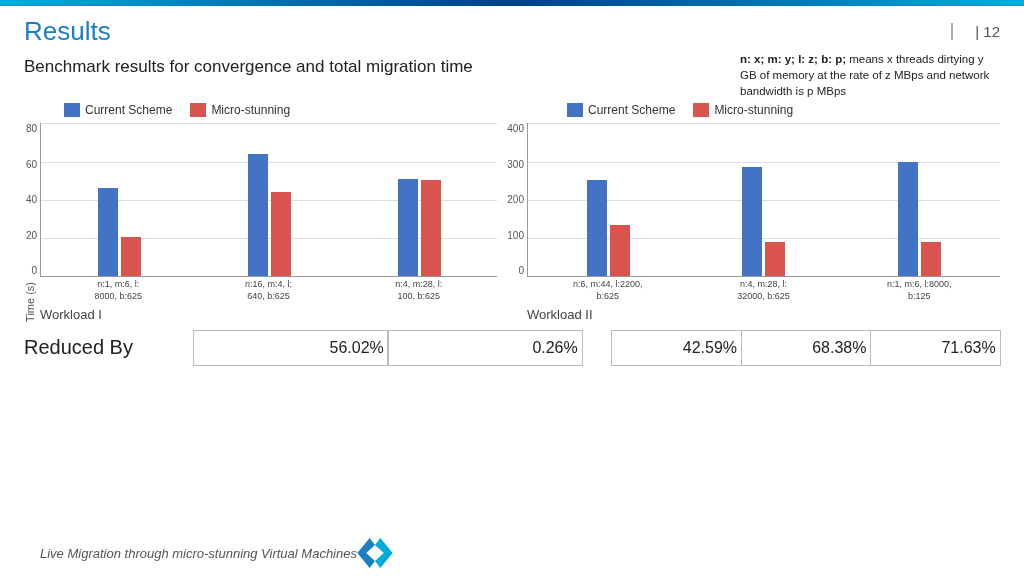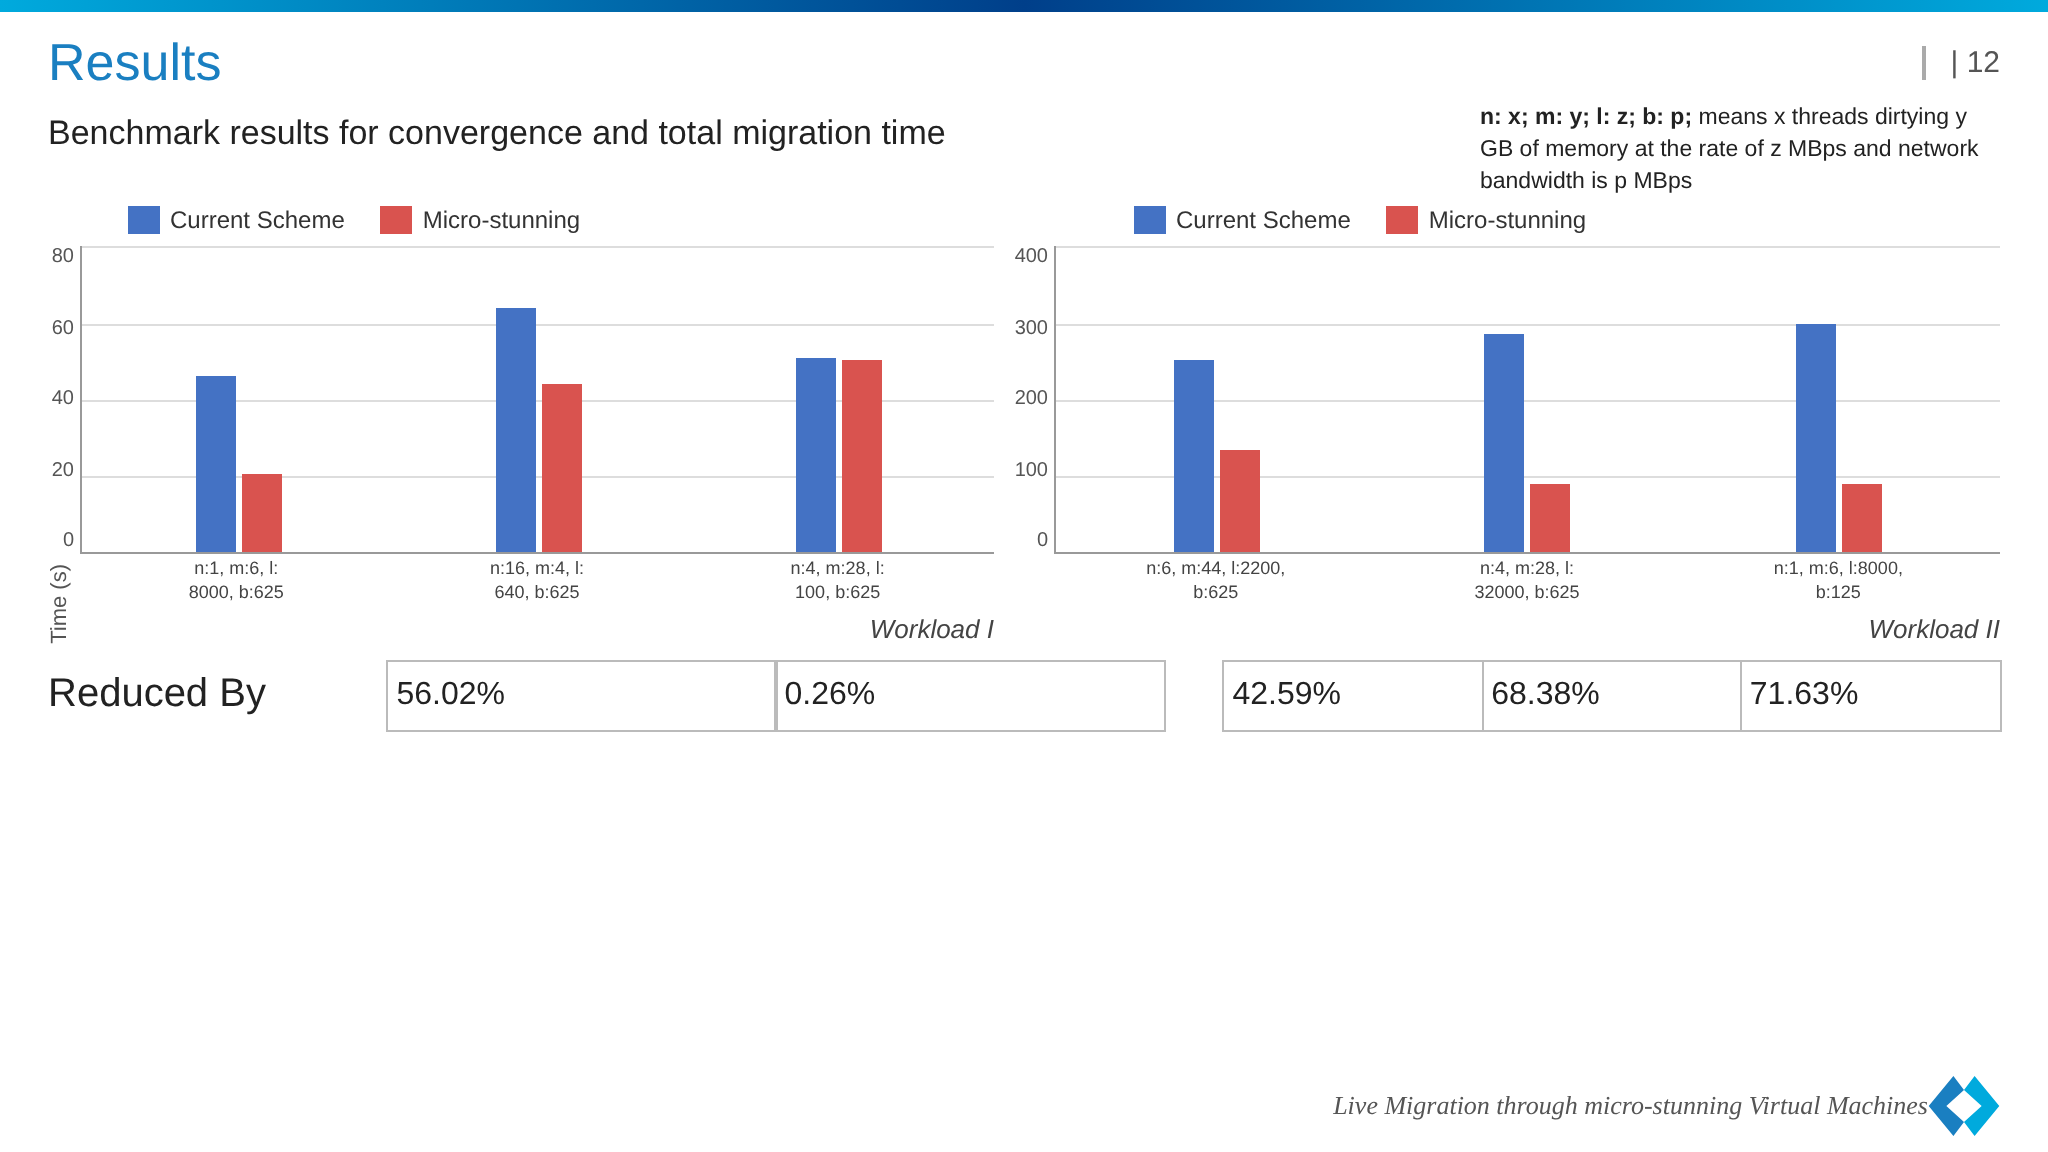--- a/index.html
+++ b/index.html
@@ -23,21 +23,21 @@
     }
     .title {
       color: #1a7fc1;
       font-size: 26px;
       font-weight: 400;
     }
     .slide-num {
       color: #555;
       font-size: 15px;
       border-left: 2px solid #aaa;
-      padding-left: 12px;
+      padding-left: 22px;
     }
     .content {
       padding: 0 24px;
     }
     .benchmark-row {
       display: flex;
       justify-content: space-between;
       align-items: flex-start;
       margin-bottom: 4px;
     }
@@ -163,25 +163,24 @@
       margin-top: 2px;
     }
     .x-label {
       flex: 1;
       text-align: center;
       font-size: 9px;
       color: #444;
       line-height: 1.3;
     }
     .workload-label {
-      text-align: right;
+      text-align: left;
       font-size: 13px;
       color: #444;
       margin-top: 4px;
-      font-style: italic;
     }
     .reduced-row {
       display: flex;
       align-items: center;
       margin-top: 8px;
       gap: 0;
     }
     .reduced-label {
       font-size: 20px;
       color: #222;
@@ -189,35 +188,34 @@
       width: 170px;
       flex-shrink: 0;
     }
     .reduced-cells {
       display: flex;
       flex: 1;
     }
     .reduced-cell {
       flex: 1;
       border: 1.5px solid #bbb;
-      text-align: left;
+      text-align: right;
       padding: 8px 4px;
       font-size: 16px;
       color: #222;
       margin: 0 -0.75px;
     }
     .footer {
       position: absolute;
       bottom: 8px;
       left: 40px;
       right: 24px;
       display: flex;
-      justify-content: flex-end;
+      justify-content: flex-start;
       align-items: center;
-      font-family: Liberation Serif, serif;
     }
     .footer-text {
       font-size: 13px;
       color: #555;
       font-style: italic;
     }
     .logo-icon {
       width: 36px;
       height: 30px;
     }

